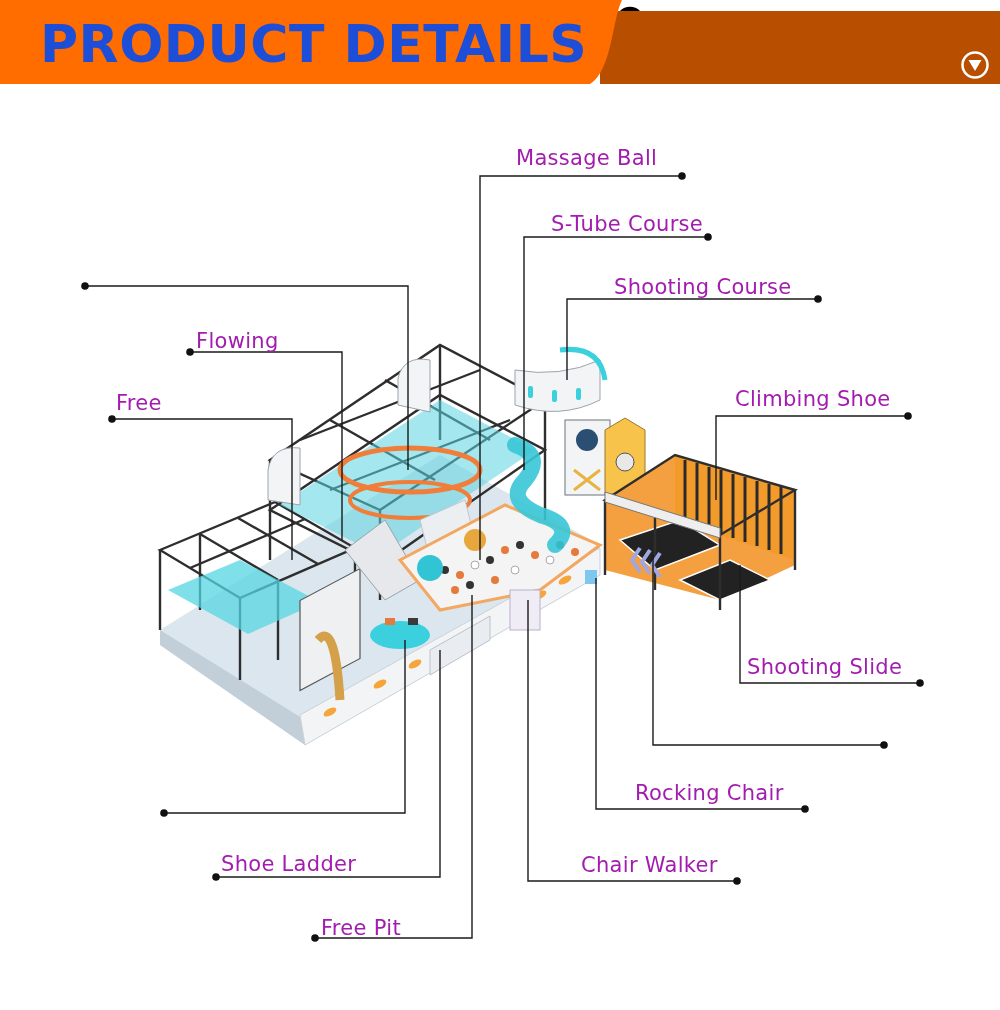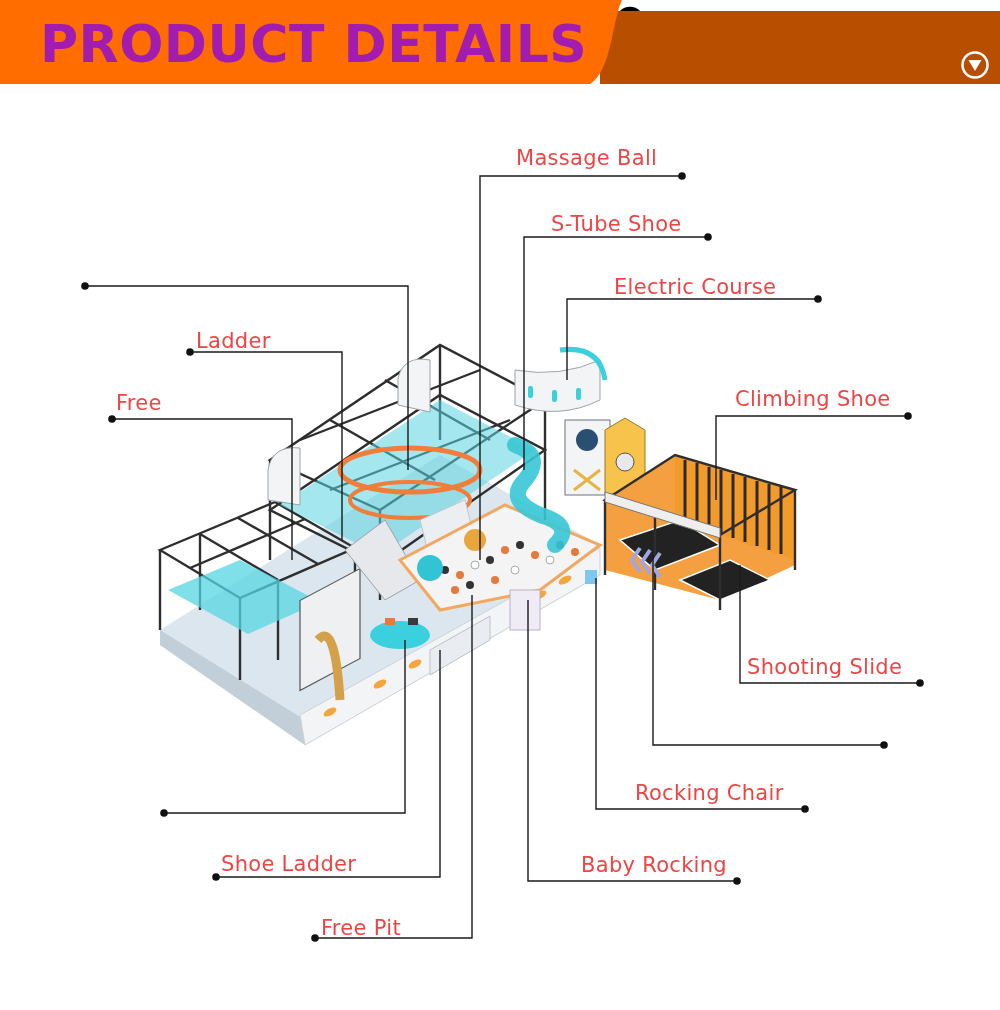--- a/index.html
+++ b/index.html
@@ -1,22 +1,22 @@
 <!DOCTYPE html>
 <html><head>
 <meta charset="utf-8">
 <style>
   html, body { margin: 0; padding: 0; background: #ffffff; }
   body { width: 1000px; height: 1010px; position: relative; overflow: hidden; font-family: "DejaVu Sans", sans-serif; }
   .header { position: absolute; left: 0; top: 0; width: 1000px; height: 86px; }
   .header svg { position: absolute; left: 0; top: 0; }
-  .header-title { position: absolute; left: 40px; top: 12px; color: #a21caf; font-family: "DejaVu Sans", sans-serif; font-weight: bold; font-size: 52px; letter-spacing: 0.5px; line-height: 64px; }
+  .header-title { position: absolute; left: 40px; top: 12px; color: #1d4ed8; font-family: "DejaVu Sans", sans-serif; font-weight: bold; font-size: 52px; letter-spacing: 0.5px; line-height: 64px; }
   .header-icon { position: absolute; left: 960px; top: 50px; width: 30px; height: 30px; cursor: pointer; }
   .stage { position: absolute; left: 0; top: 0; width: 1000px; height: 1010px; }
-  .label { position: absolute; color: #ef4444; font-family: "DejaVu Sans", sans-serif; font-size: 21px; line-height: 24px; white-space: nowrap; letter-spacing: 0.3px; }
+  .label { position: absolute; color: #a21caf; font-family: "DejaVu Sans", sans-serif; font-size: 21px; line-height: 24px; white-space: nowrap; letter-spacing: 0.3px; }
 </style>
 </head>
 <body>
 
 <div class="header">
   <svg width="1000" height="86" viewBox="0 0 1000 86">
     <path d="M620 11 A14 14 0 0 1 640 11 Z" fill="#000000"></path>
     <rect x="600" y="11" width="400" height="73" fill="#B84F00"></rect>
     <path d="M0 0 L622 0 C612 20 612 70 590 84 L0 84 Z" fill="#FF6D00"></path>
   </svg>
@@ -203,23 +203,23 @@
     <circle cx="884" cy="745" r="3.8"></circle>
     <circle cx="805" cy="809" r="3.8"></circle>
     <circle cx="737" cy="881" r="3.8"></circle>
     <circle cx="164" cy="813" r="3.8"></circle>
     <circle cx="216" cy="877" r="3.8"></circle>
     <circle cx="315" cy="938" r="3.8"></circle>
   </g>
 </svg>
 
   <div class="label" style="left:516px;top:146px">Massage Ball</div>
-  <div class="label" style="left:551px;top:212px">S-Tube Shoe</div>
-  <div class="label" style="left:614px;top:275px">Electric Course</div>
-  <div class="label" style="left:196px;top:329px">Ladder</div>
+  <div class="label" style="left:551px;top:212px">S-Tube Course</div>
+  <div class="label" style="left:614px;top:275px">Shooting Course</div>
+  <div class="label" style="left:196px;top:329px">Flowing</div>
   <div class="label" style="left:116px;top:391px">Free</div>
   <div class="label" style="left:735px;top:387px">Climbing Shoe</div>
   <div class="label" style="left:747px;top:655px">Shooting Slide</div>
   <div class="label" style="left:635px;top:781px">Rocking Chair</div>
   <div class="label" style="left:221px;top:852px">Shoe Ladder</div>
-  <div class="label" style="left:581px;top:853px">Baby Rocking</div>
+  <div class="label" style="left:581px;top:853px">Chair Walker</div>
   <div class="label" style="left:321px;top:916px">Free Pit</div>
 </div>
 
 </body></html>

